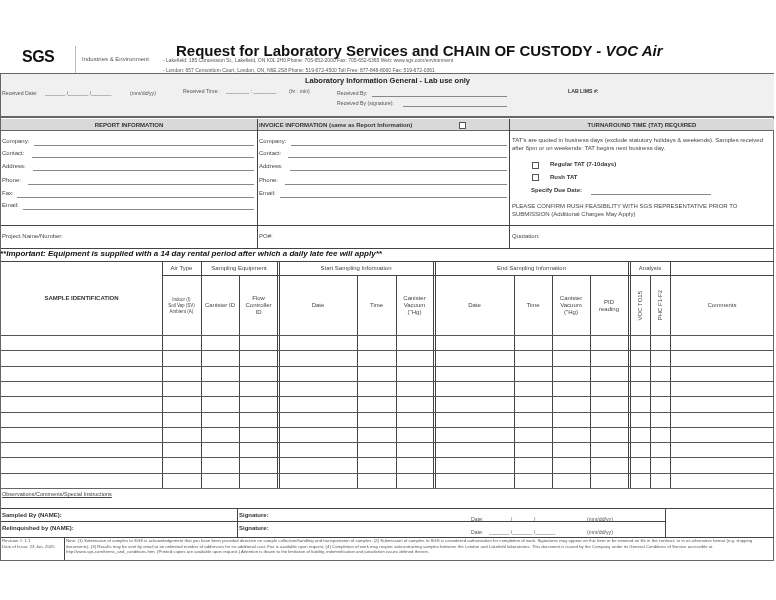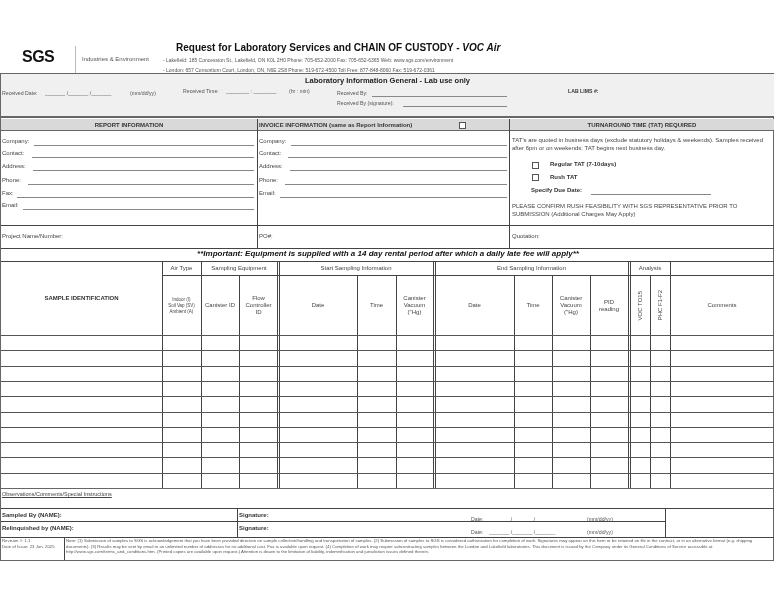--- a/index.html
+++ b/index.html
@@ -1,36 +1,36 @@
 <!DOCTYPE html>
 <html><head>
 <meta charset="utf-8">
 <style>
   html, body { margin:0; padding:0; background:#ffffff; }
   body { width:776px; height:600px; position:relative; overflow:hidden; font-family:"Liberation Sans", sans-serif; color:#222; }
   .abs { position:absolute; }
   .logo { left:22px; top:48px; font-family:"Liberation Sans", sans-serif; font-weight:bold; font-size:16px; letter-spacing:-0.5px; color:#111; }
   .logo-sep { left:75px; top:46px; width:1px; height:28px; background:#bbb; }
   .tagline { left:82px; top:56px; font-size:6px; color:#555; }
-  .title { left:176px; top:42px; font-size:10px; font-weight:bold; color:#111; white-space:nowrap; }
+  .title { left:176px; top:42px; font-size:15px; font-weight:bold; color:#111; white-space:nowrap; }
   .title i { font-style:italic; }
   .addr { left:163px; font-size:5px; color:#555; white-space:nowrap; }
   .frame { left:0px; top:73px; width:774px; height:488px; border:1px solid #666; box-sizing:border-box; }
   .lab { left:1px; top:74px; width:773px; height:44px; background:#f0f0f0; border-bottom:2px solid #666; box-sizing:border-box; }
   .lab-title { left:305px; top:76px; font-size:7.5px; font-weight:bold; color:#222; }
   .small { font-size:5.2px; color:#555; white-space:nowrap; }
   .sec-head { top:119px; height:12px; background:#d9d9d9; border-bottom:1px solid #666; box-sizing:border-box; font-size:6px; font-weight:bold; color:#333; text-align:center; line-height:12px; }
   .vline { width:1px; background:#444; }
   .hline { height:1px; background:#444; }
   .field { font-size:6px; color:#444; white-space:nowrap; }
   .uline { height:1px; background:#888; }
   .cb { width:7px; height:7px; border:1px solid #555; background:#fff; box-sizing:border-box; }
   .tat-text { font-size:6px; color:#444; line-height:8px; }
   .bold6 { font-size:6px; font-weight:bold; color:#333; white-space:nowrap; }
-  .important { left:0; top:249px; width:776px; text-align:center; font-size:8px; font-weight:bold; font-style:italic; color:#111; }
+  .important { left:0; top:249px; width:776px; text-align:left; font-size:8px; font-weight:bold; font-style:italic; color:#111; }
   .hdr { font-size:6px; color:#444; text-align:center; display:flex; align-items:center; justify-content:center; line-height:7px; }
   .rot { writing-mode:vertical-rl; transform:rotate(180deg); font-size:6px; color:#444; }
   .obs { left:2px; top:491px; font-size:5.5px; color:#444; text-decoration:underline; }
   .note { font-size:4.3px; color:#555; line-height:5.6px; }
 </style>
 </head>
 <body>
 
 <div class="abs logo">SGS</div>
 <div class="abs logo-sep"></div>

